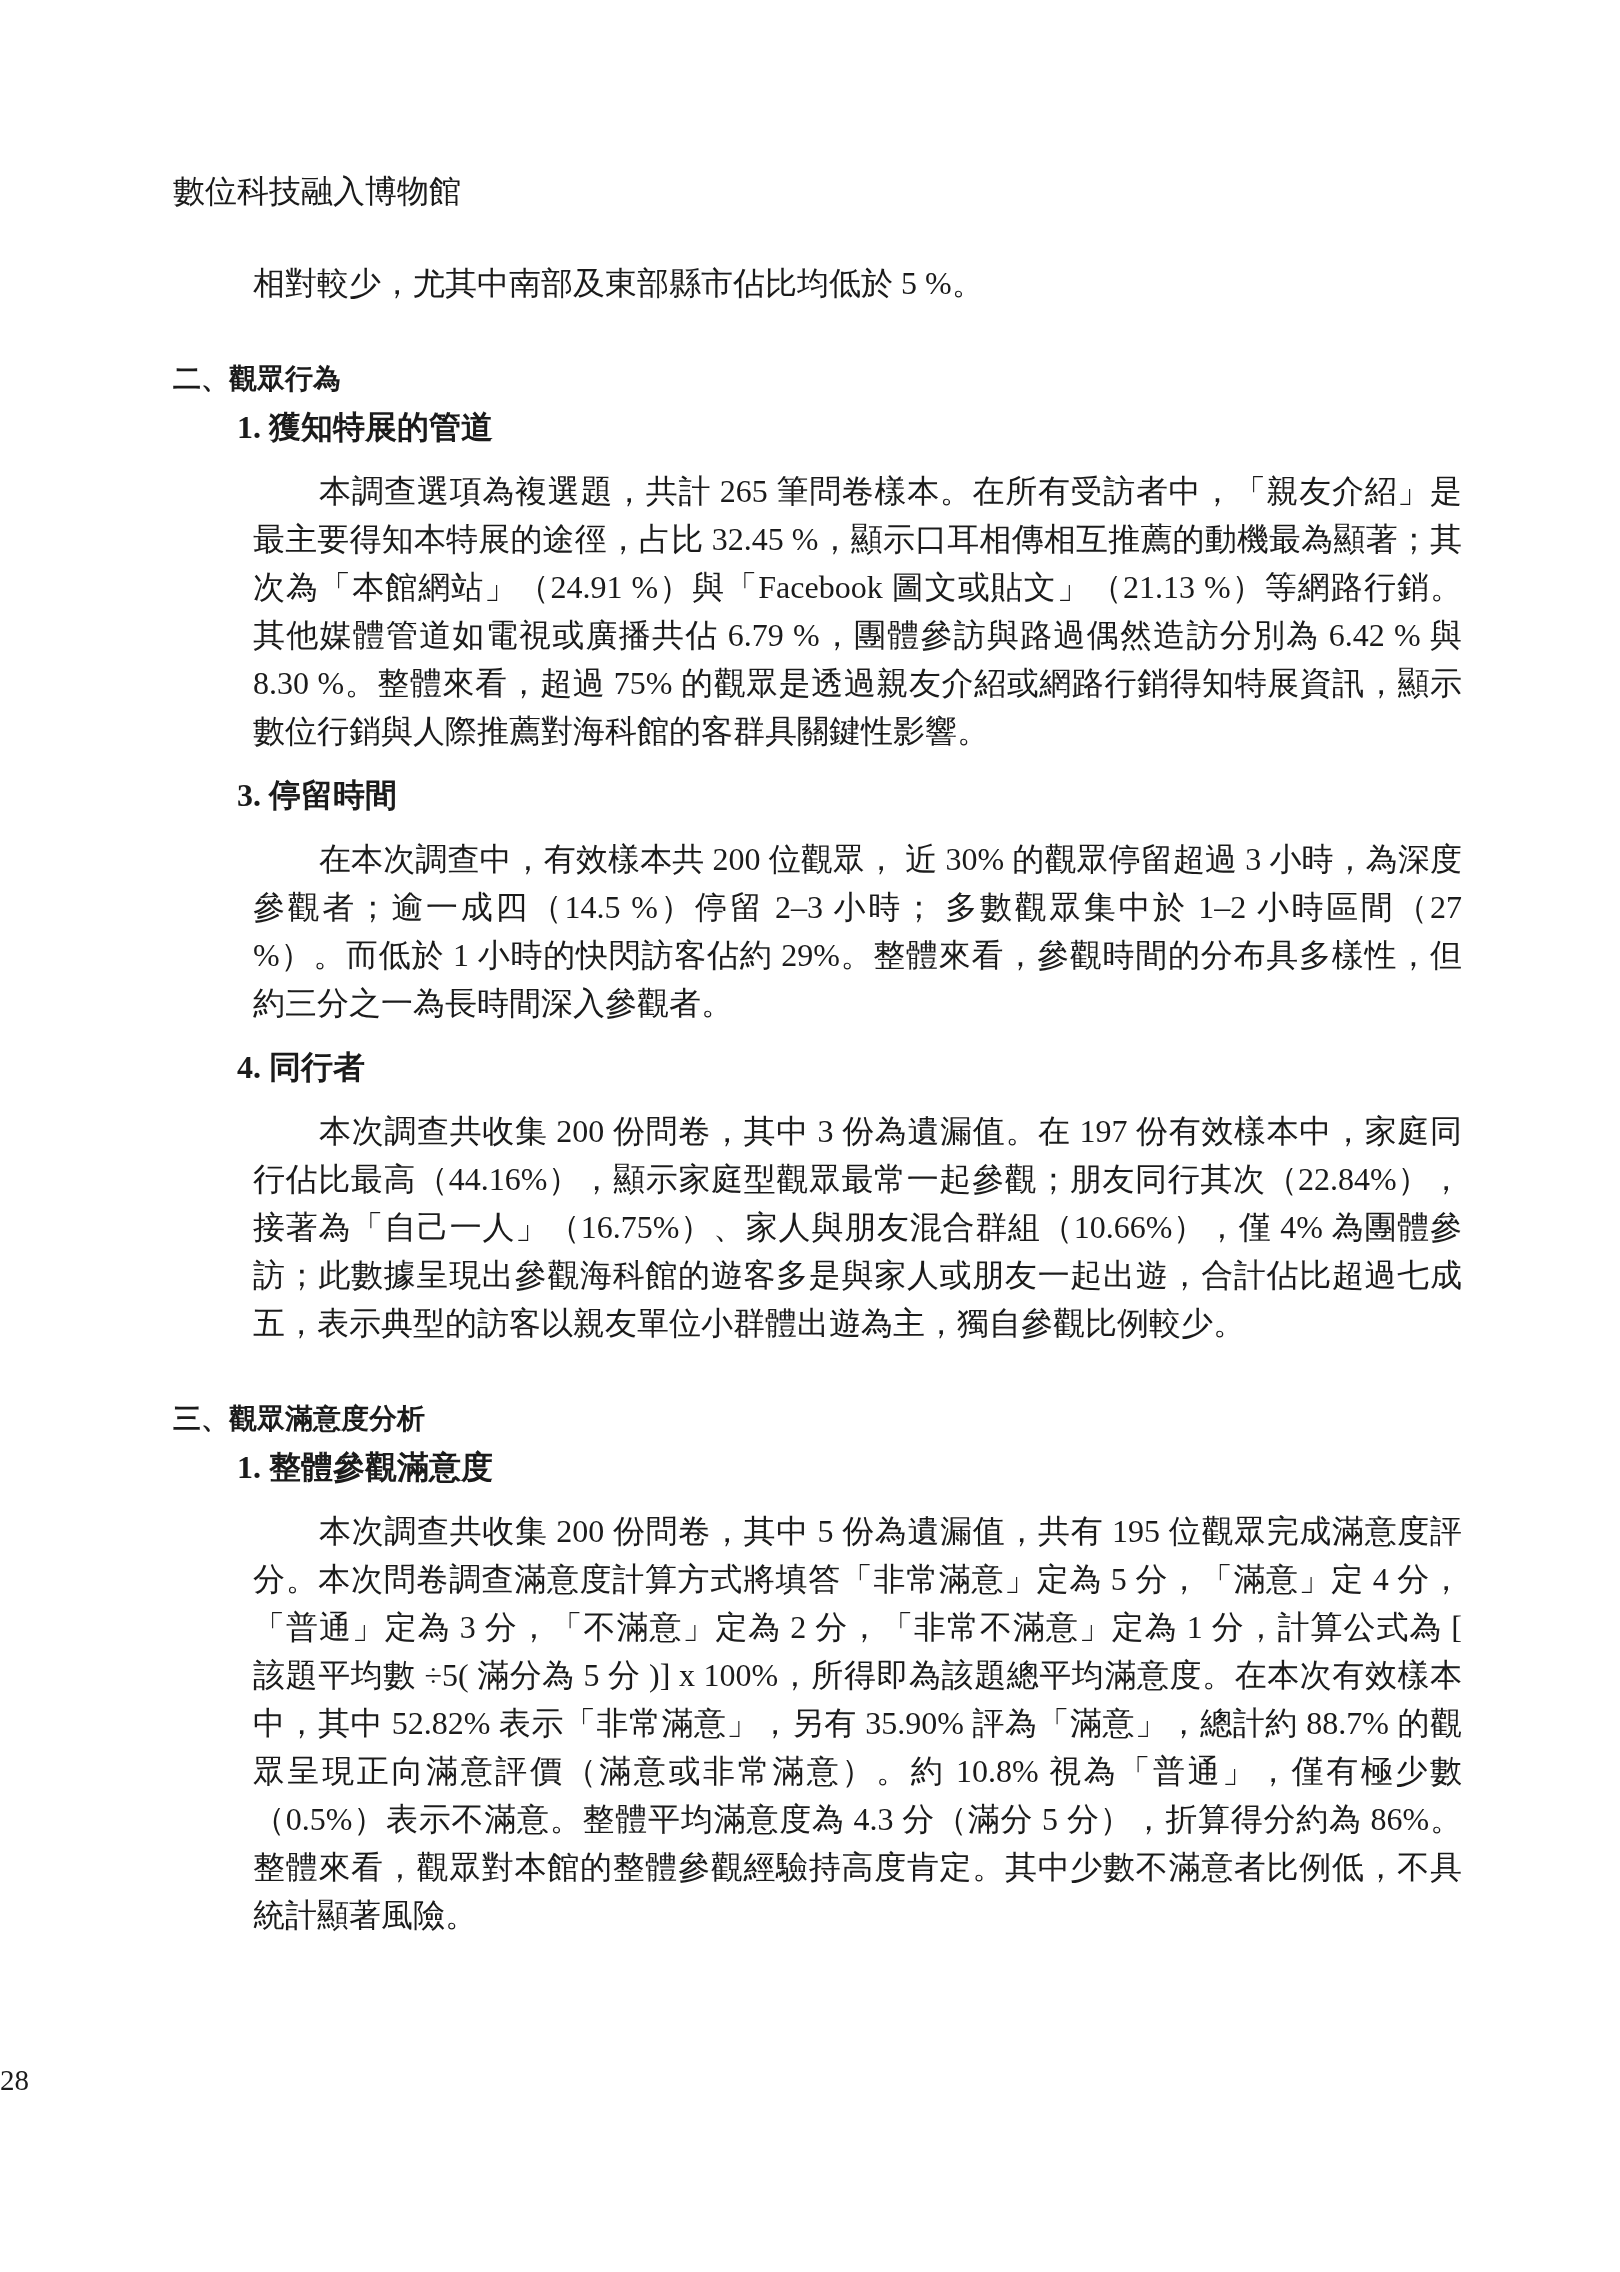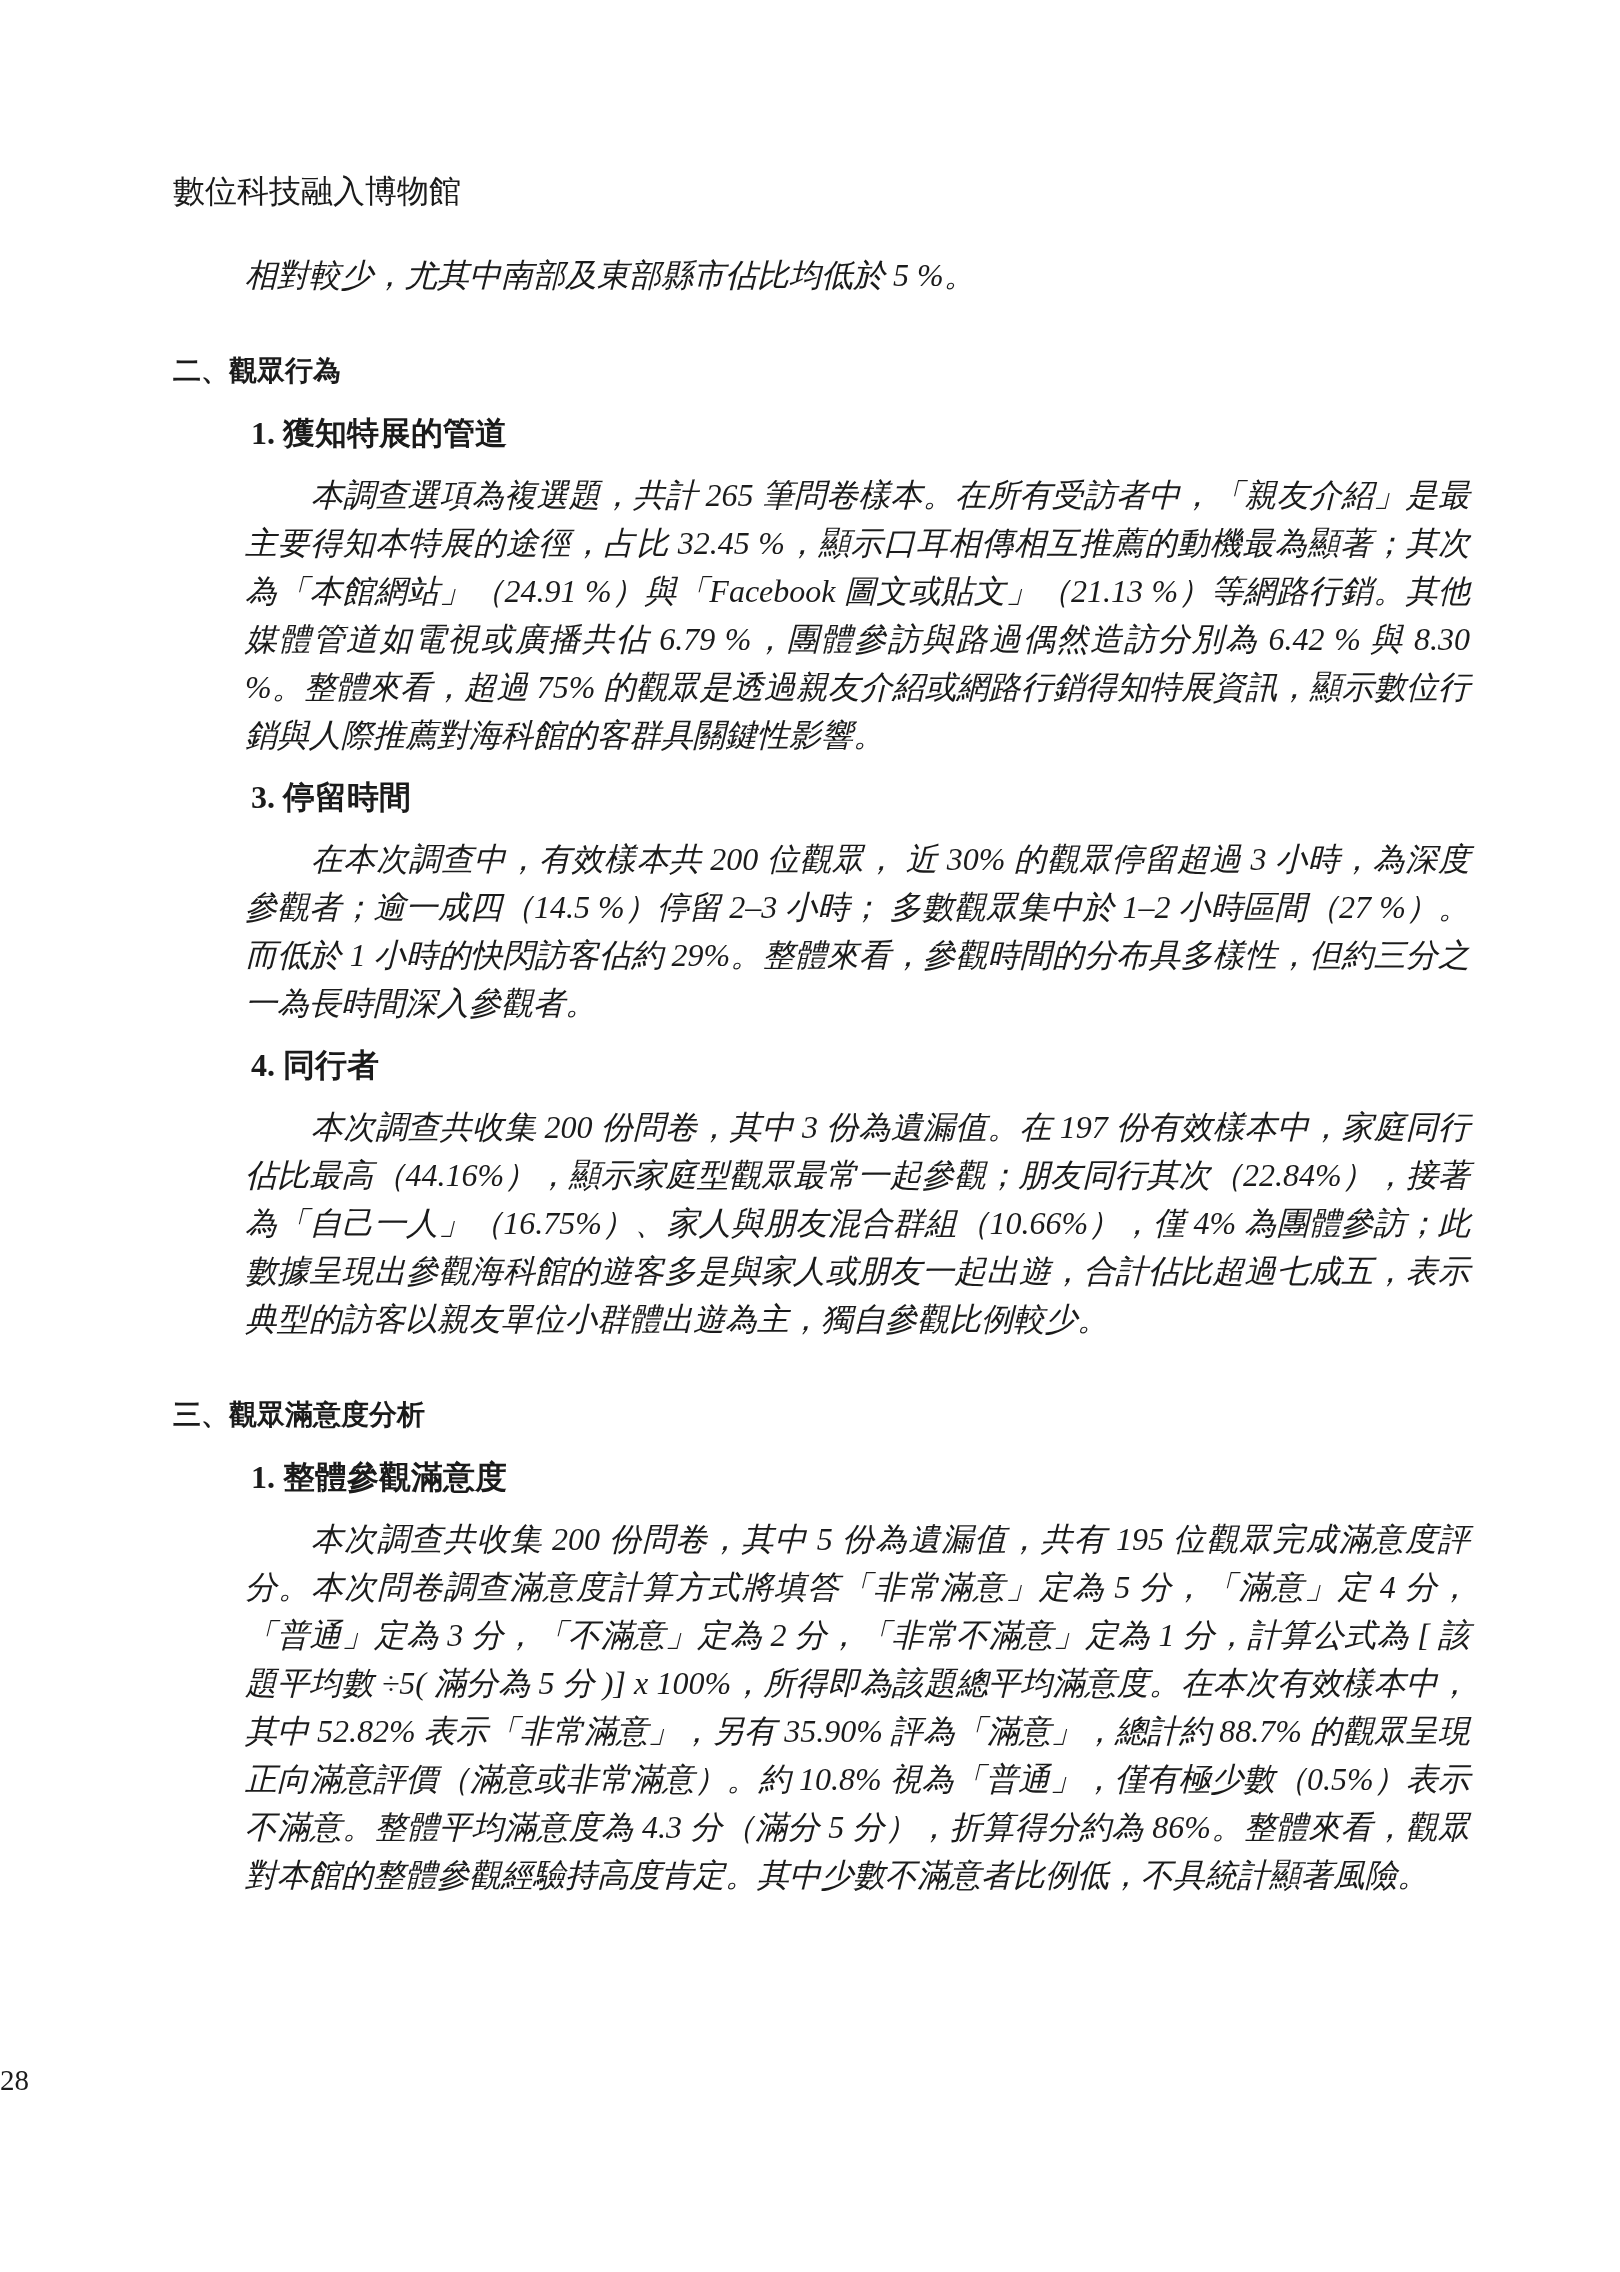--- a/index.html
+++ b/index.html
@@ -32,37 +32,36 @@
   .content {
     position: absolute;
     left: 237px;
     top: 243px;
     width: 1241px;
     font-size: 32px;
     line-height: 48px;
     text-align: justify;
   }
   .content p {
-    margin: 8px;
+    margin: 16px;
     text-indent: 66px;
-    font-style: italic;
   }
   .content p.carryover {
     text-indent: 0;
   }
   .content h2 {
     margin: 48px 0 0 -64px;
     font-size: 28px;
     line-height: 48px;
     font-weight: bold;
     text-align: left;
     text-indent: 0;
   }
   .content h3 {
-    margin: 14px;
+    margin: 0;
     font-size: 32px;
     line-height: 48px;
     font-weight: bold;
     text-align: left;
     text-indent: 0;
   }
   .page-number {
     position: absolute;
     left: 0;
     right: 0;

